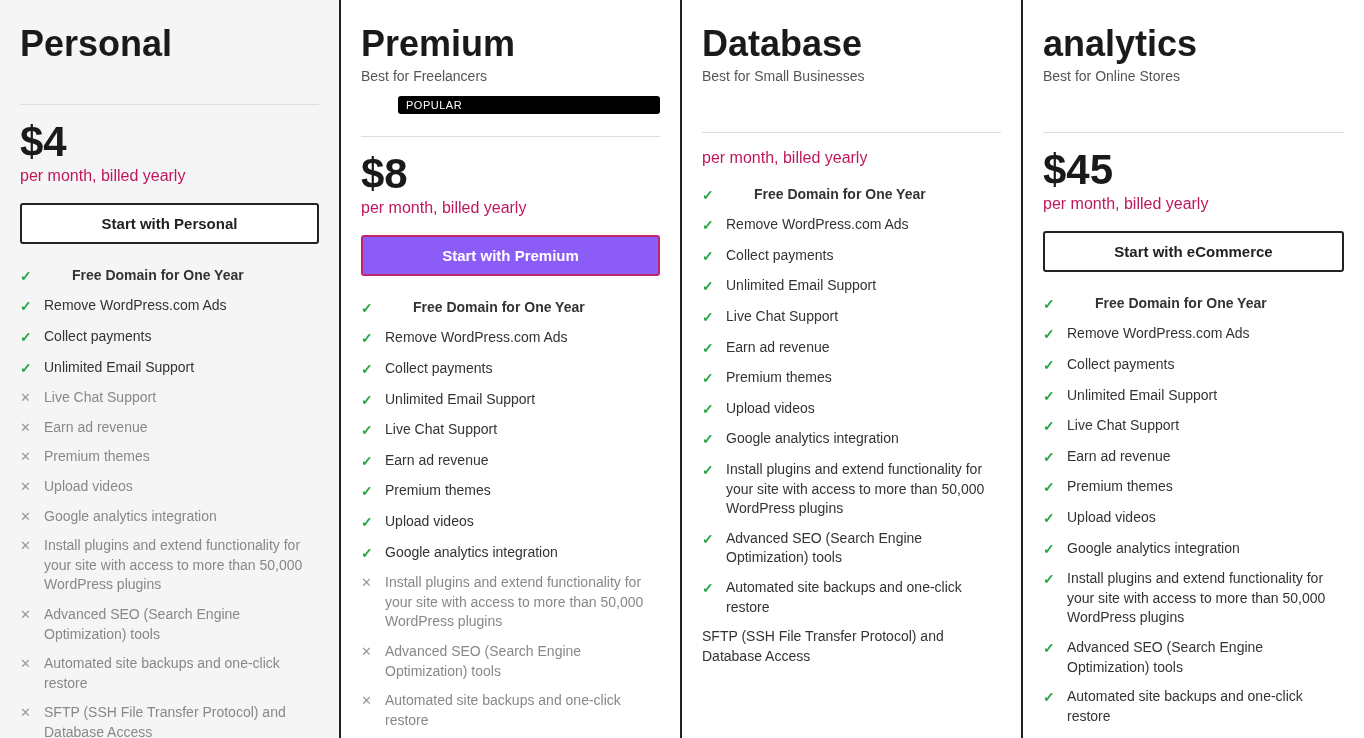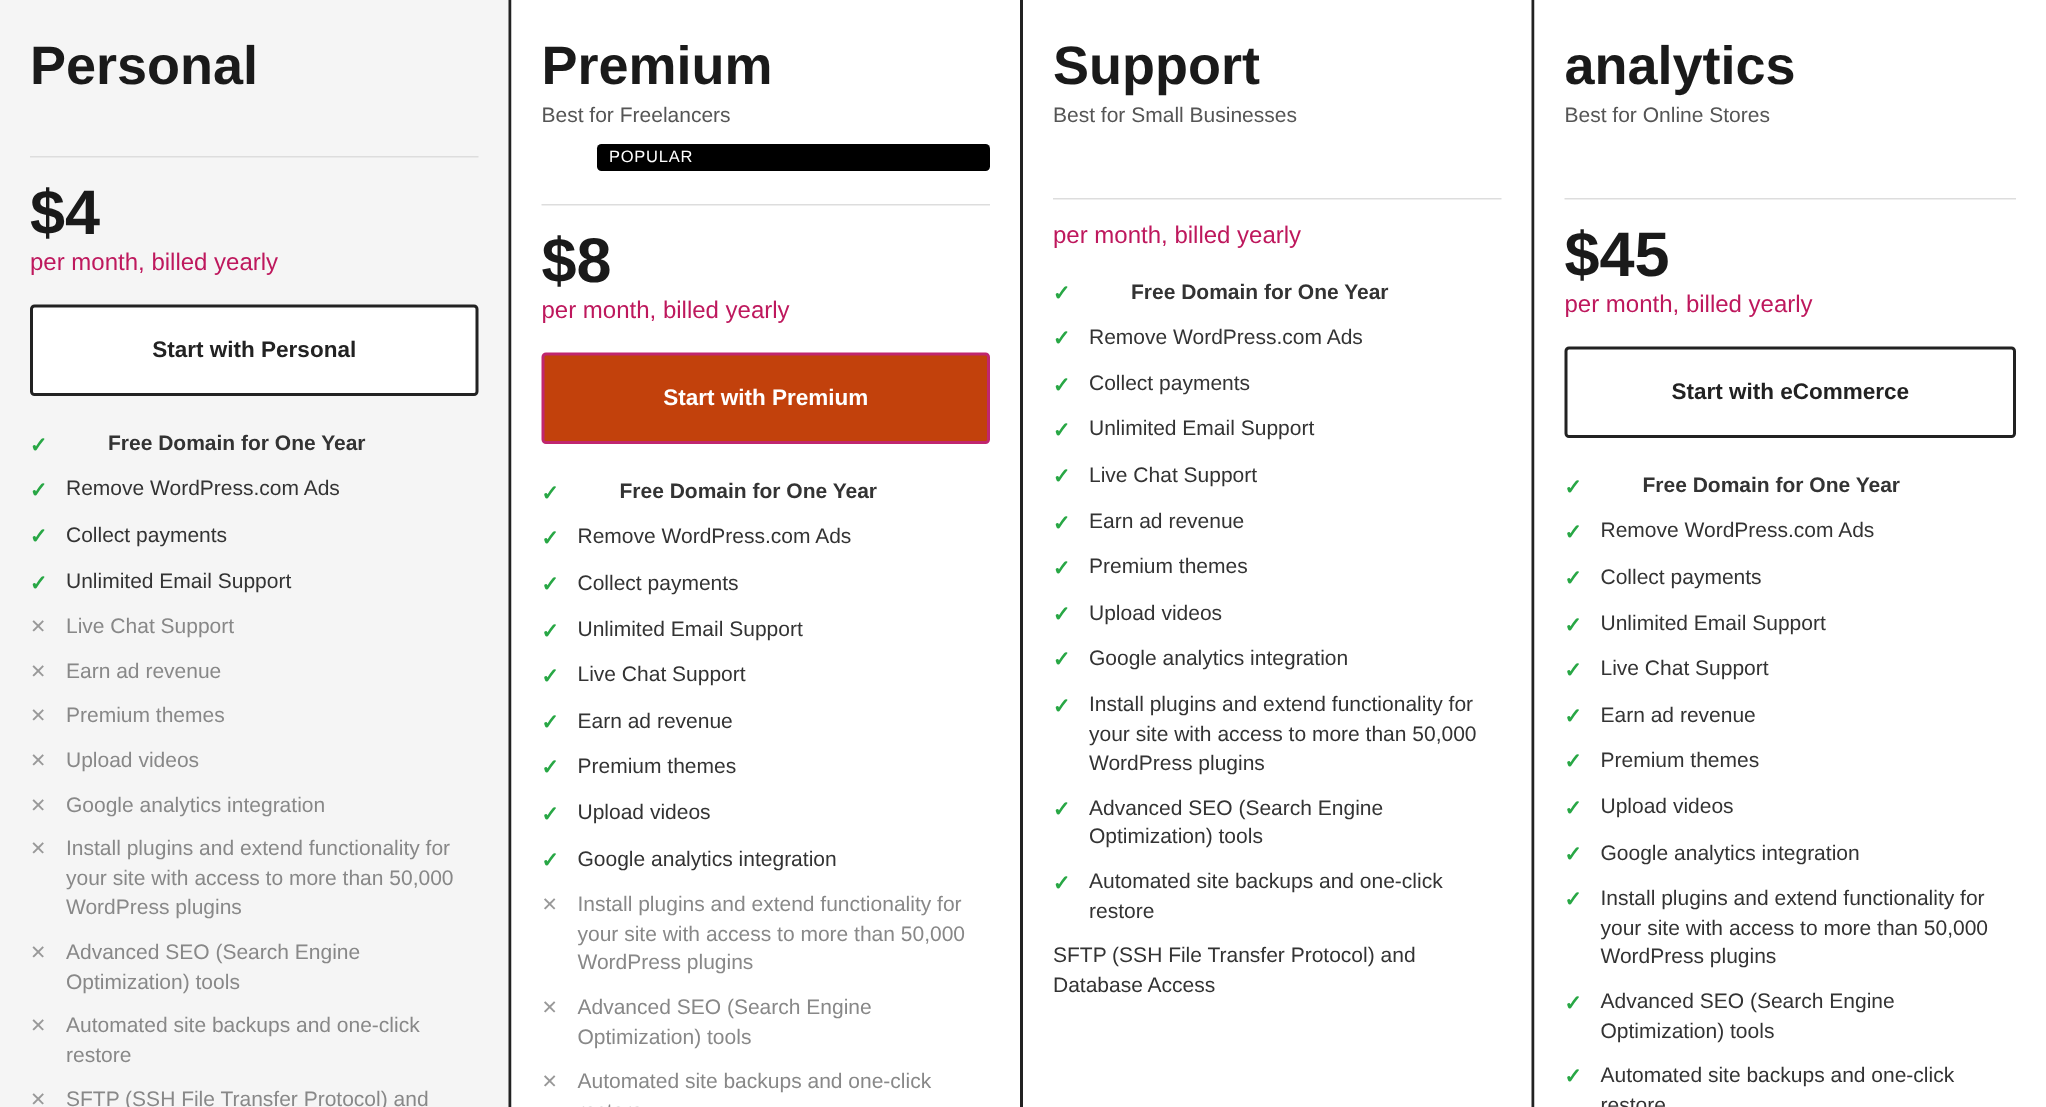--- a/index.html
+++ b/index.html
@@ -72,33 +72,33 @@
     }
     .plan-billing {
       font-size: 16px;
       color: #be185d;
       margin-bottom: 18px;
       margin-top: 2px;
     }
     .plan-btn {
       display: block;
       width: 100%;
-      padding: 20px;
+      padding: 10px;
       font-size: 15px;
       font-weight: 600;
       border: 2px solid #222;
       background: #fff;
       color: #222;
       cursor: pointer;
       border-radius: 3px;
       text-align: center;
       margin-bottom: 22px;
     }
     .plan-btn.premium-btn {
-      background: #c2410c;
+      background: #8b5cf6;
       color: #fff;
       border-color: #c0266e;
     }
     .features-list {
       list-style: none;
       padding: 0;
       flex: 1;
     }
     .feature-item {
       display: flex;
@@ -255,21 +255,21 @@
           <span class="feature-icon cross">✕</span>
           <span class="feature-text muted">Advanced SEO (Search Engine Optimization) tools</span>
         </li>
         <li class="feature-item">
           <span class="feature-icon cross">✕</span>
           <span class="feature-text muted">Automated site backups and one-click restore</span>
         </li>
       </ul>
     </div>
     <div class="plan-col business">
-      <div class="plan-name">Support</div>
+      <div class="plan-name">Database</div>
       <div class="plan-tagline">Best for Small Businesses</div>
       <div class="no-popular-spacer"></div>
       <hr class="plan-divider">
       <div class="plan-billing">per month, billed yearly</div>
       <ul class="features-list">
         <li class="feature-item">
           <span class="feature-icon check">✓</span>
           <span class="feature-text bold">Free Domain for One Year</span>
         </li>
         <li class="feature-item">

